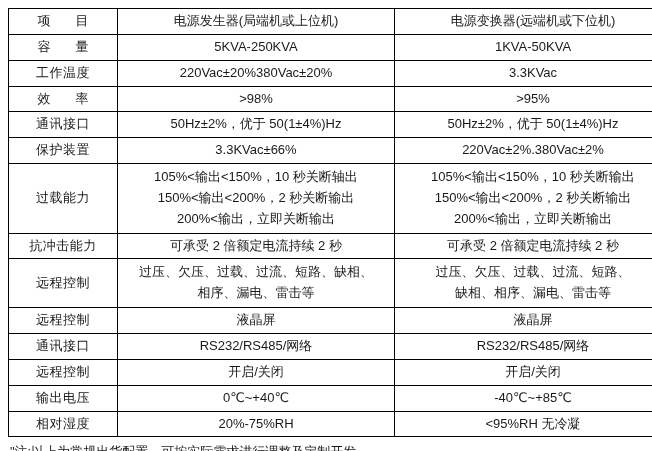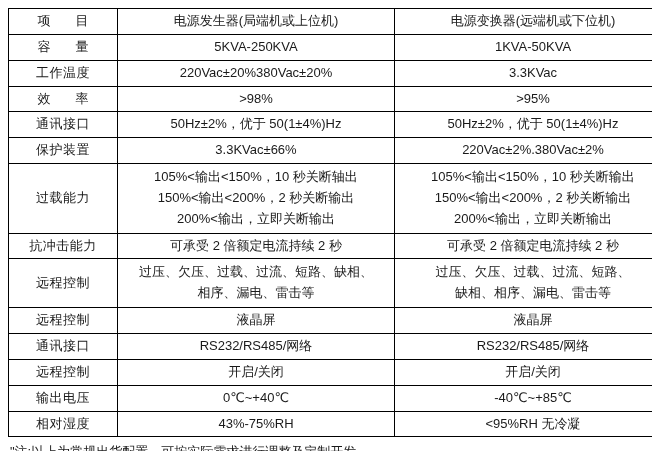--- a/index.html
+++ b/index.html
@@ -180,21 +180,21 @@
           <td class="col-b">
             <div>0℃~+40℃</div>
           </td>
           <td class="col-c">
             <div>-40℃~+85℃</div>
           </td>
         </tr>
         <tr>
           <td class="label"><span>相对湿度</span></td>
           <td class="col-b">
-            <div>43%-75%RH</div>
+            <div>20%-75%RH</div>
           </td>
           <td class="col-c">
             <div>&lt;95%RH 无冷凝</div>
           </td>
         </tr>
       </tbody>
   </table>
 
   <div class="note">"注:以上为常规出货配置，可按实际需求进行调整及定制开发</div>
 </div>

